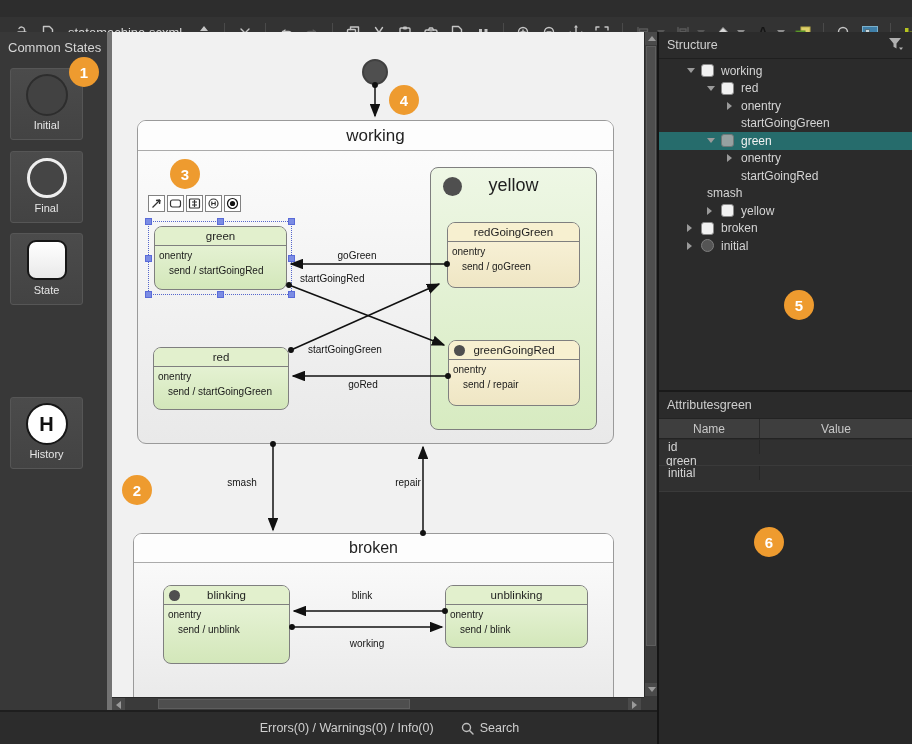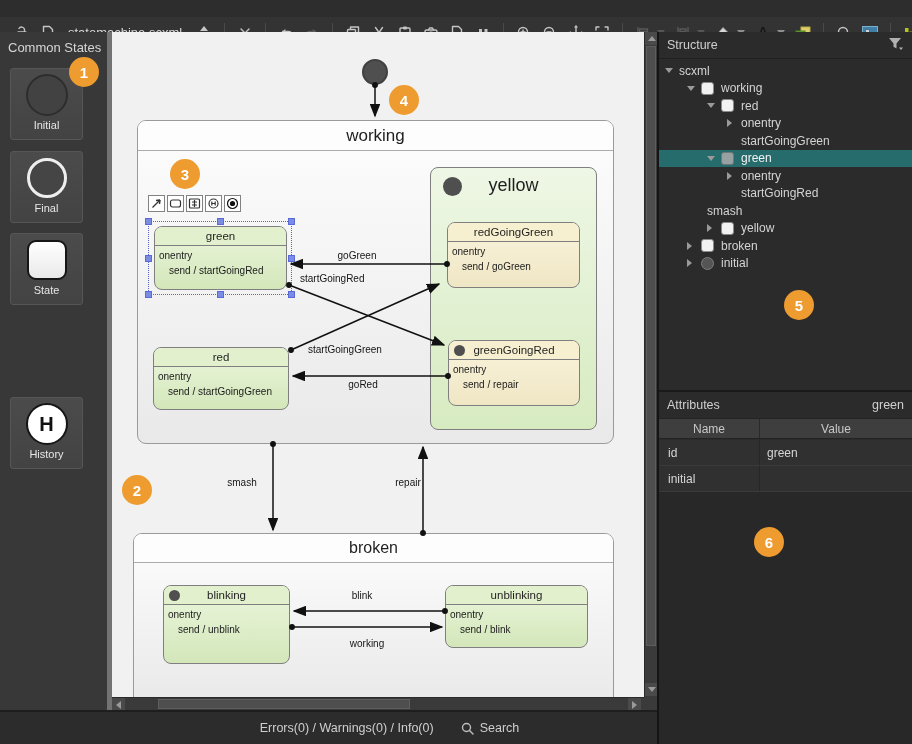--- a/index.html
+++ b/index.html
@@ -95,30 +95,30 @@
   .chev { width:14px; flex:0 0 auto; display:flex; align-items:center; }
   .chev .cd { width:0;height:0;border-left:4px solid transparent;border-right:4px solid transparent;border-top:5px solid #9a9a9a; }
   .chev .cr { width:0;height:0;border-top:4px solid transparent;border-bottom:4px solid transparent;border-left:5px solid #9a9a9a; }
   .nicon { width:13px; height:13px; flex:0 0 auto; margin-right:7px; }
   .nicon.stateic { background:#f2f2f2; border:1px solid #8a8a8a; border-radius:3px; }
   .nicon.stateic.selic { background:#97a1a1; border-color:#6f7878; }
   .nicon.initic { background:#555555; border:1px solid #7d7d7d; border-radius:50%; }
 
   #attr-divider { position:absolute; left:0; top:358px; width:100%; height:2px; background:#1a1a1a; }
   #attr-header { position:absolute; left:0; top:360px; width:100%; height:26px; display:flex;
-                 align-items:center; justify-content:space-between; padding:0 8px;
+                 align-items:center; padding:0 8px;
                  color:#cfcfcf; font-size:12.5px; }
   #attr-cols { position:absolute; left:0; top:386px; width:100%; height:21px; display:flex;
                background:#3e3e3e; border-top:1px solid #232323; border-bottom:1px solid #232323;
                color:#c8c8c8; font-size:12px; }
   .colcell { display:flex; align-items:center; justify-content:center; }
   .colcell.c1 { width:101px; border-right:1px solid #2a2a2a; }
   .colcell.c2 { flex:1; }
   .attr-row { position:absolute; left:0; width:100%; height:26px; display:flex;
-              background:#303030; border-bottom:1px solid #3a3a3a; color:#d6d6d6; font-size:12px; }
+              background:#303030; border-bottom:1px solid #3a3a3a; color:#d6d6d6; font-size:12px;flex-direction:column; }
   .acell { display:flex; align-items:center; }
   .acell.c1 { width:101px; padding-left:9px; border-right:1px solid #262626; }
   .acell.c2 { flex:1; padding-left:7px; }
   #attr-filler { position:absolute; left:0; top:460px; width:100%; bottom:0; background:#282828; }
 
   
   #status-bar { position:absolute; left:0; top:710px; width:657px; height:34px;
                 background:#2c2c2c; border-top:2px solid #1e1e1e; display:flex; align-items:center;justify-content:center; }
   #status-bar .issues { color:#cfcfcf; font-size:12.5px; margin-left:122px; }
   #status-bar .search { color:#cfcfcf; font-size:12.5px; display:flex; align-items:center; gap:5px; margin-left:26px; }
@@ -508,26 +508,20 @@
       <span>Structure</span>
       <span>
         <svg width="16" height="14" fill="#b0b0b0">
             <path d="M1 1 h12 l-4.5 5.5 v5 l-3-1.8 v-3.2 z"></path>
             <path d="M11 10.5 h4 l-2 2.5 z"></path>
           </svg>
       </span>
     </div>
 
     <div id="tree">
-      <div class="trow lvl0">
-        <span class="chev">
-            <span class="cd"></span>
-          </span>
-        <span>scxml</span>
-      </div>
       <div class="trow lvl1">
         <span class="chev">
             <span class="cd"></span>
           </span>
         <span class="nicon stateic"></span>
         <span>working</span>
       </div>
       <div class="trow lvl2">
         <span class="chev">
             <span class="cd"></span>

